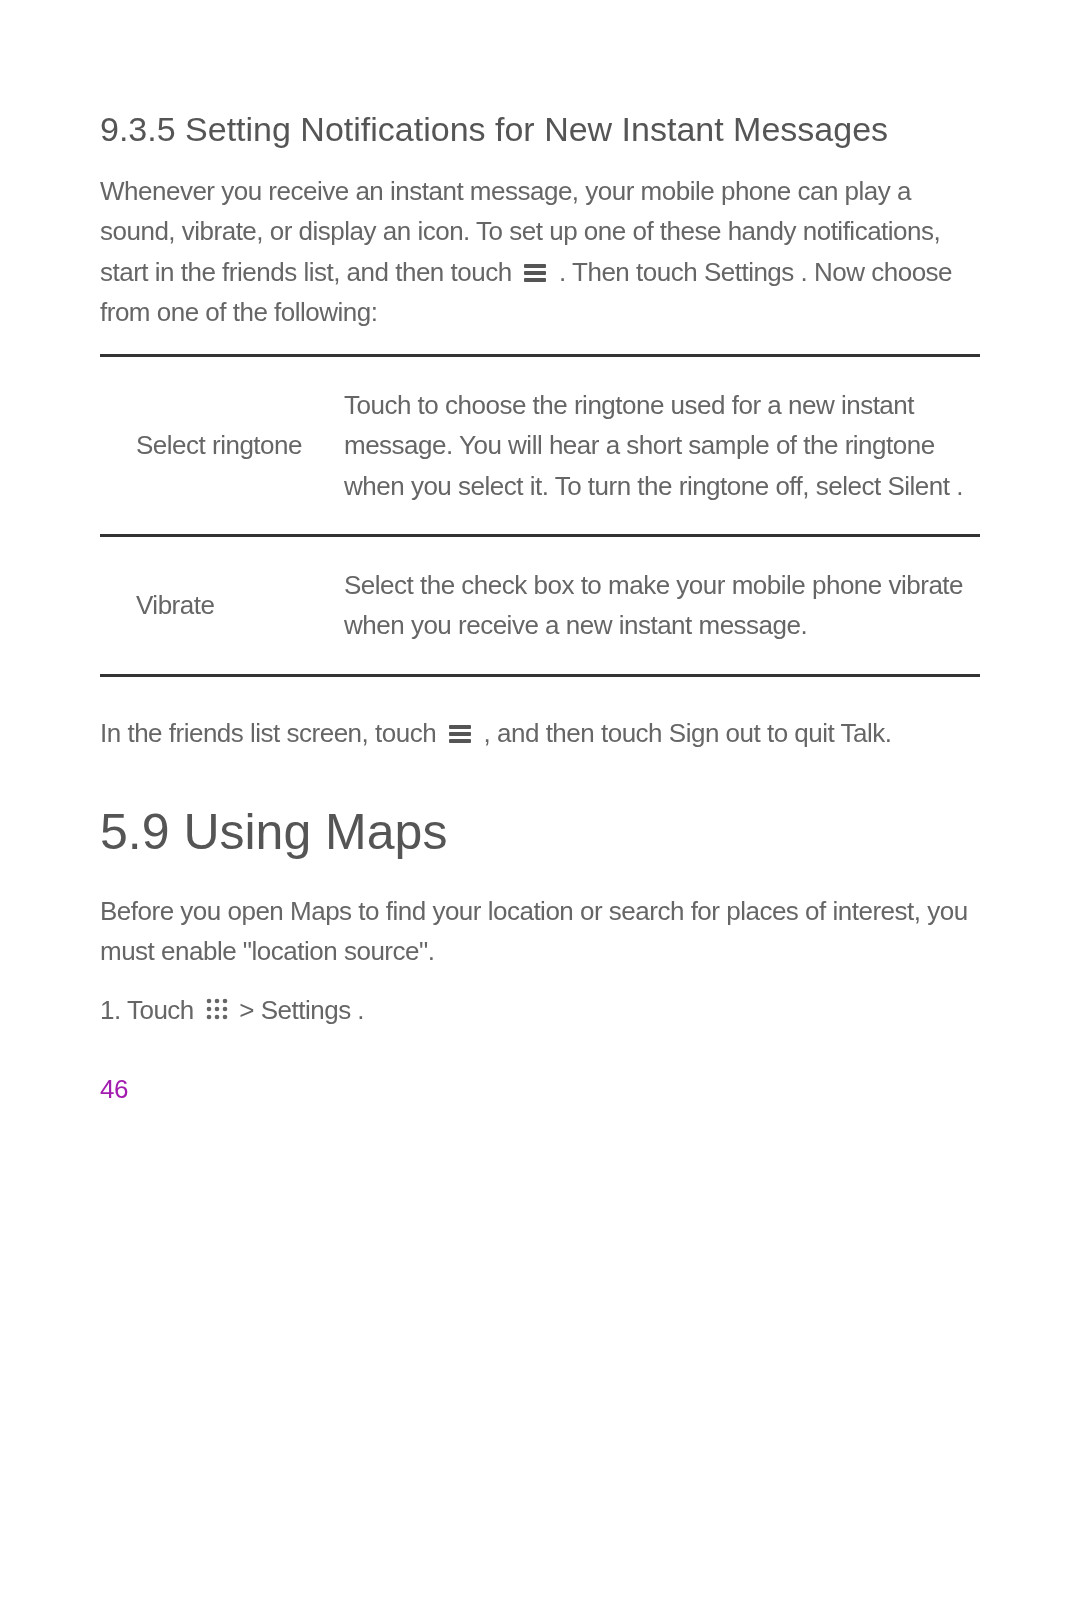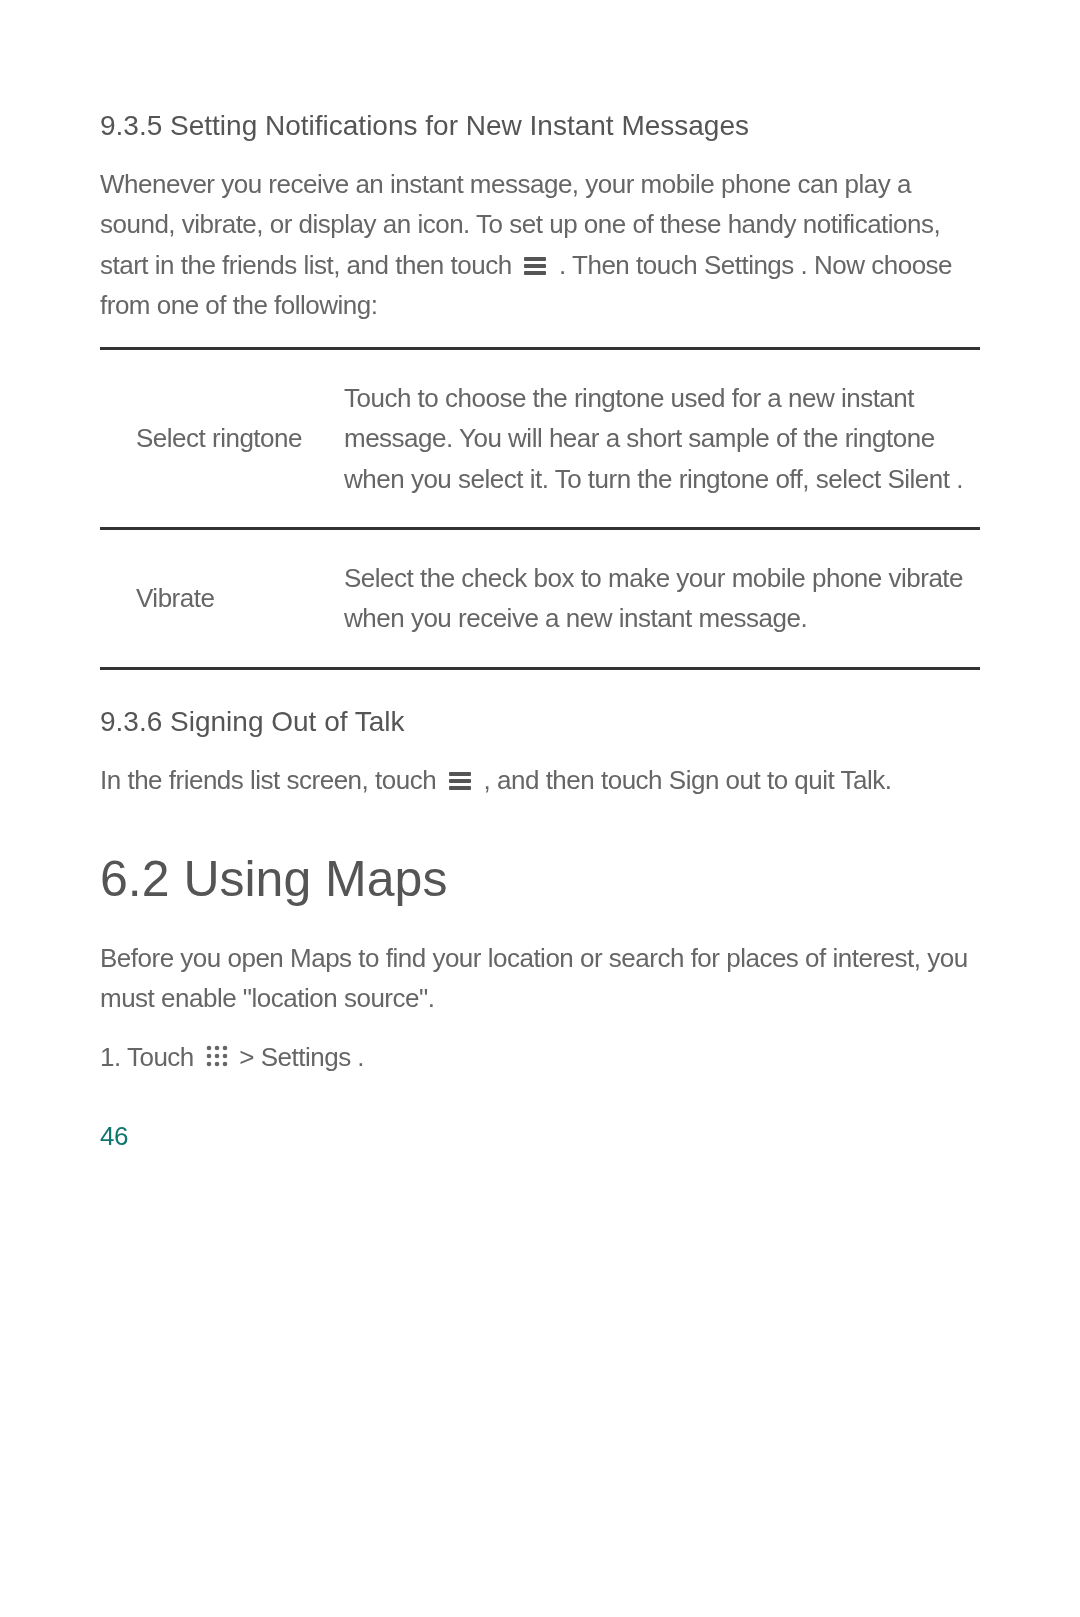--- a/index.html
+++ b/index.html
@@ -18,21 +18,21 @@
     font-stretch: condensed;
     letter-spacing: -0.5px;
   }
   .body-text {
     font-size: 26px;
     line-height: 1.55;
     color: #666;
     margin: 0 0 18px 0;
   }
   .h2 {
-    font-size: 28px;
+    font-size: 34px;
     font-weight: 400;
     color: #555;
     margin: 30px 0 22px 0;
     letter-spacing: 0px;
   }
   .h1 {
     font-size: 50px;
     font-weight: 400;
     color: #555;
     margin: 50px 0 30px 0;
@@ -82,21 +82,21 @@
   table.def td.term {
     width: 190px;
     padding-left: 36px;
     padding-right: 8px;
     word-break: break-word;
   }
   .steps { margin-top: 18px; }
   .steps p { margin: 0 0 12px 0; }
   .page-num {
     font-size: 26px;
-    color: #0f766e;
+    color: #a21caf;
     margin-top: 44px;
   }
 </style>
 </head>
 <body>
 
 <div class="page">
 
 
   <h3 class="h2">9.3.5  Setting Notifications for New Instant Messages</h3>
@@ -113,29 +113,28 @@
       <td class="term">Select ringtone</td>
       <td>Touch to choose the ringtone used for a new instant message. You will hear a short sample of the ringtone when you select it. To turn the ringtone off, select Silent .</td>
     </tr>
     <tr>
       <td class="term">Vibrate</td>
       <td>Select the check box to make your mobile phone vibrate when you receive a new instant message.</td>
     </tr>
   </tbody>
     </table>
 
-  <h3 class="h2">9.3.6  Signing Out of Talk</h3>
 
   <p class="body-text">
     <span>In the friends list screen, touch </span>
     <span class="menu-icon"><span></span><span></span><span></span></span>
     <span> , and then touch Sign out  to quit Talk.</span>
   </p>
 
-  <h2 class="h1">6.2  Using Maps</h2>
+  <h2 class="h1">5.9  Using Maps</h2>
 
 
 
   <p class="body-text">Before you open Maps to find your location or search for places of interest, you must enable "location source".</p>
 
   <div class="steps">
     <p class="body-text">
       <span>1. Touch </span>
       <span class="apps-icon">
         <svg width="24" height="24" viewBox="0 0 24 24">

